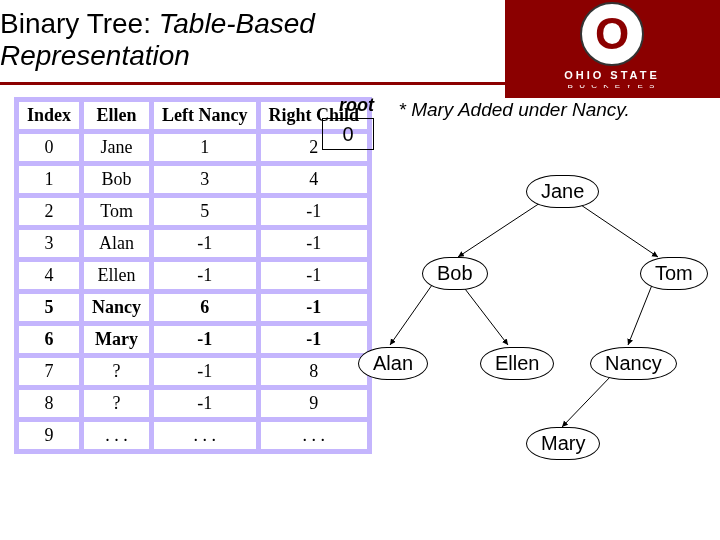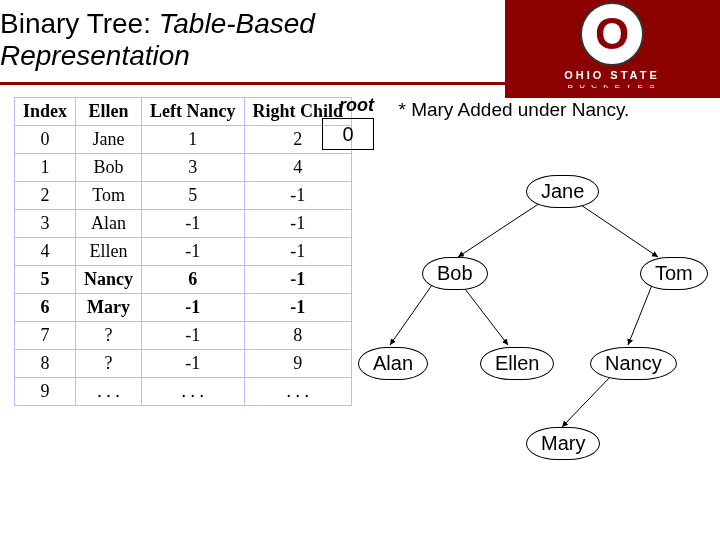--- a/index.html
+++ b/index.html
@@ -7,28 +7,28 @@
   .title-bar { border-bottom: 3px solid #8b0000; padding: 8px 0 10px; position: relative; }
   .title-bar h1 { font-size: 28px; font-weight: normal; color: #000; }
   .title-bar h1 .italic { font-style: italic; }
   .red-band { position: absolute; top: 0; right: 0; width: 215px; height: 98px; background: #8b0000; }
   .logo-block { position: absolute; top: 0; right: 8px; width: 200px; height: 98px; text-align: center; color: #fff; }
   .logo-o { font-size: 44px; font-weight: bold; color: #8b0000; background: #fff; border-radius: 50%; width: 64px; height: 64px; display: inline-flex; align-items: center; justify-content: center; margin-top: 2px; border: 2px solid #333; }
   .logo-text { font-size: 11px; font-weight: bold; letter-spacing: 3px; margin-top: 3px; }
   .logo-sub { font-size: 8px; letter-spacing: 2px; }
   .content { padding: 12px 14px; position: relative; }
   table.data-table { border-collapse: collapse; font-size: 18px; font-family: "Times New Roman", serif; }
-  table.data-table th, table.data-table td { border: 1px solid #c4b5fd; padding: 3px 8px; text-align: center; }
+  table.data-table th, table.data-table td { border: 5px solid #c4b5fd; padding: 3px 8px; text-align: center; }
   table.data-table th { font-weight: bold; }
   .bold-row td { font-weight: bold; }
   .right-area { position: absolute; left: 320px; top: 10px; width: 390px; }
   .pointer-block { display: inline-block; vertical-align: top; }
   .pointer-label { font-style: italic; font-weight: bold; font-size: 18px; font-family: Arial, sans-serif; text-align: right; }
   .pointer-box { border: 1px solid #000; width: 52px; height: 32px; display: flex; align-items: center; justify-content: center; font-size: 20px; font-family: Arial, sans-serif; margin-top: 2px; margin-left: 2px; }
-  .note { display: inline-block; font-size: 19px; margin-left: 20px; font-family: Arial, sans-serif; vertical-align: top; padding-top: 4px; }
+  .note { display: inline-block; font-style: italic; font-size: 19px; margin-left: 20px; font-family: Arial, sans-serif; vertical-align: top; padding-top: 4px; }
   .tree { position: absolute; left: 340px; top: 80px; width: 380px; height: 360px; }
   .node { position: absolute; border: 1px solid #000; border-radius: 50% / 60%; padding: 4px 14px; font-size: 20px; font-family: Arial, sans-serif; background: #fff; white-space: nowrap; }
   svg.edges { position: absolute; left: 0; top: 0; width: 380px; height: 360px; pointer-events: none; }
   svg.edges line { stroke: #000; stroke-width: 1; }
 </style>
 </head>
 <body>
 
 <div class="red-band"></div>
 <div class="logo-block">

